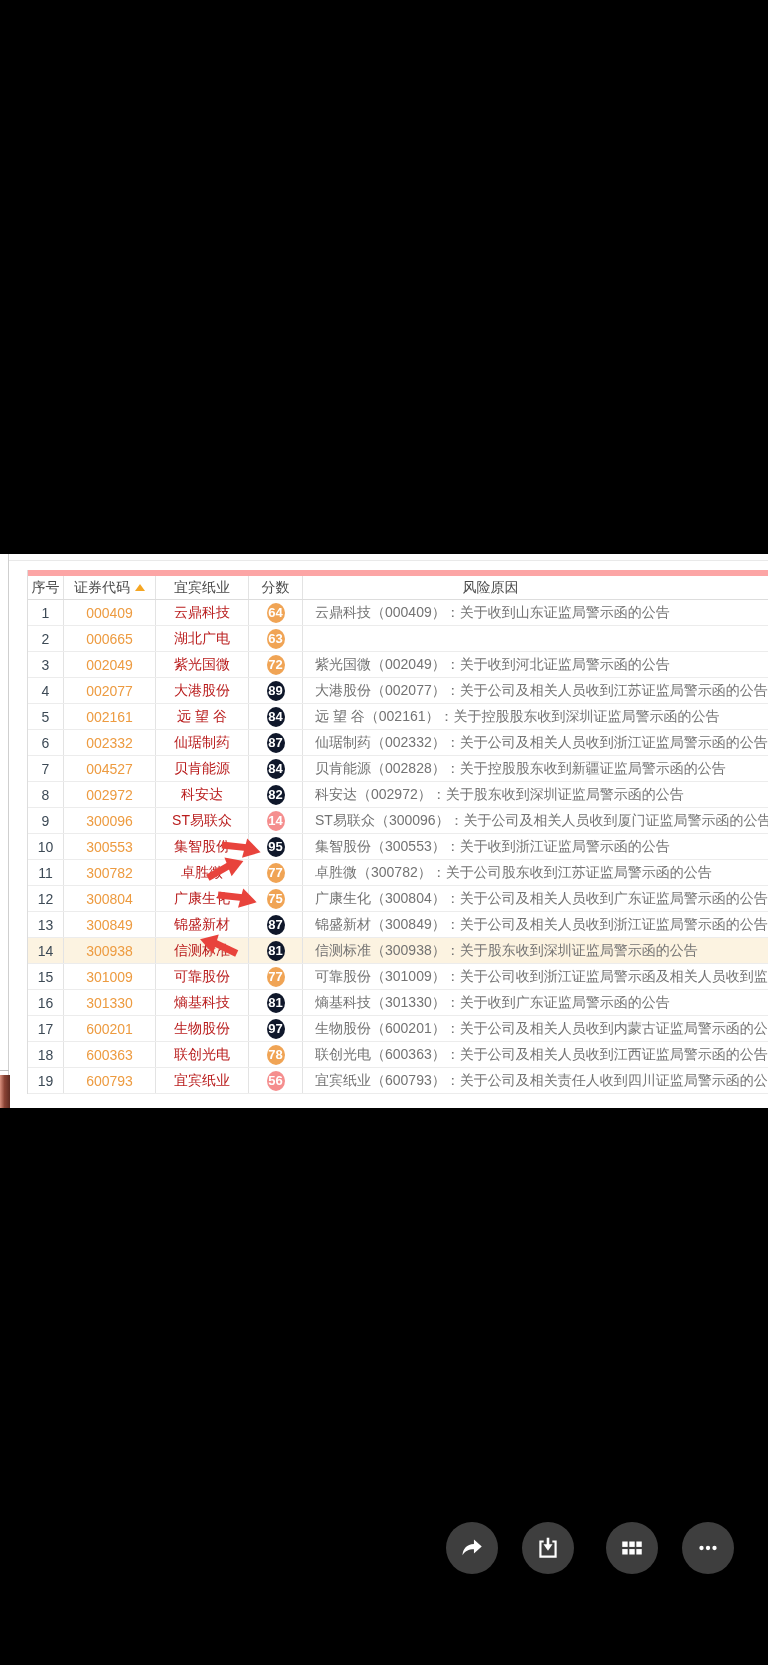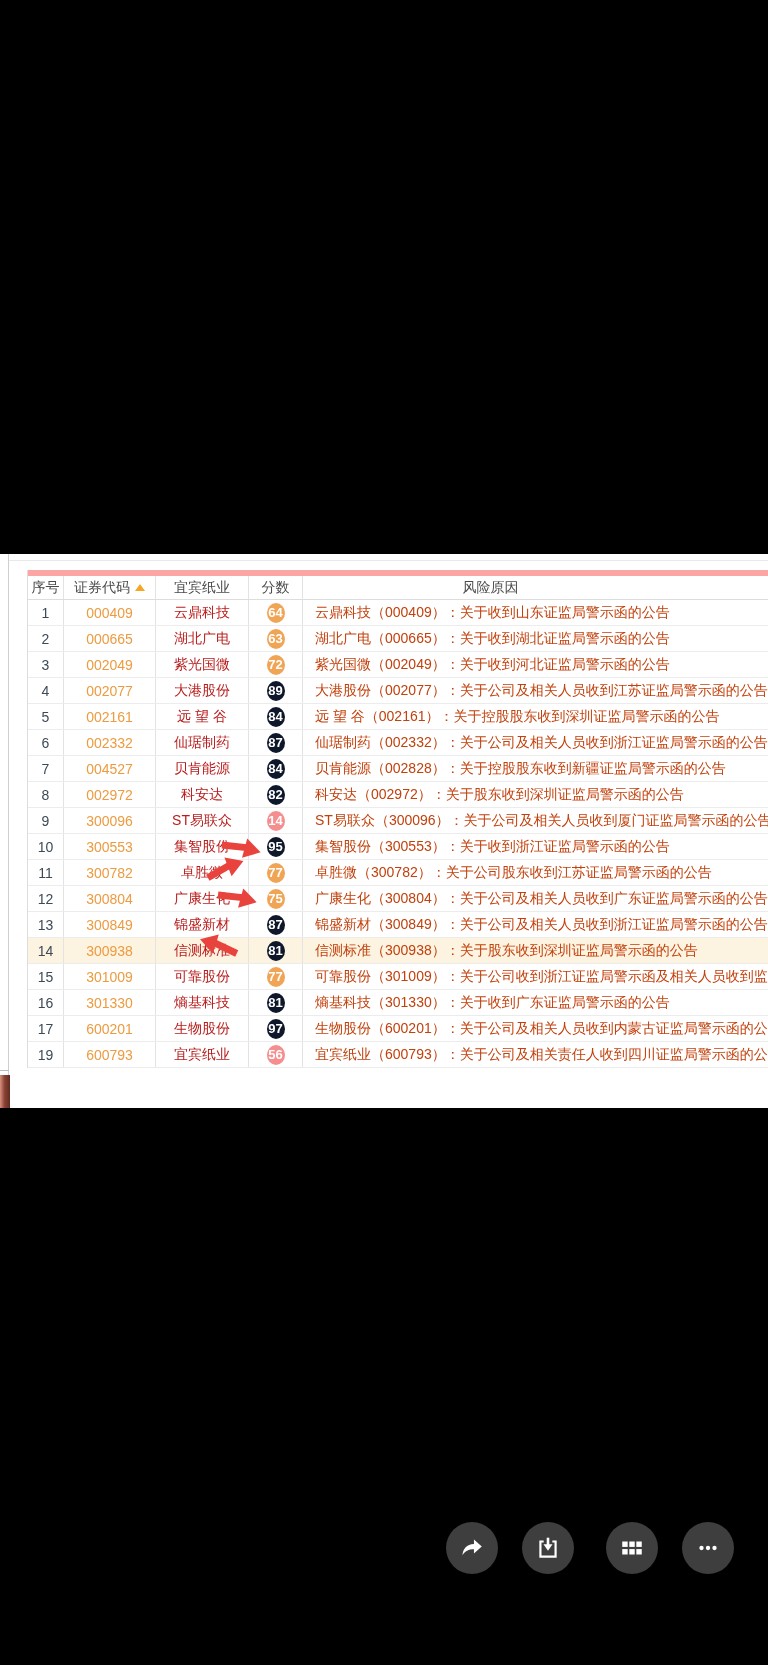--- a/index.html
+++ b/index.html
@@ -19,21 +19,21 @@
   .trow{display:flex;height:25px;align-items:center;border-bottom:1px solid #ececec;
     font-size:14px;background:#fff;}
   .trow.hl{background:#fcf3e1;}
   .c{display:flex;align-items:center;justify-content:center;height:100%;
     border-right:1px solid #e3e3e3;box-sizing:border-box;flex:0 0 auto;}
   .c-no{width:36px;color:#3d4a56;}
   .c-code{width:92px;color:#ed9b40;}
   .c-name{width:93px;color:#b91c1c;white-space:pre;}
   .c-score{width:54px;}
   .c-reason{flex:1 1 auto;justify-content:flex-start;border-right:none;
-    padding-left:12px;color:#c2410c;white-space:nowrap;overflow:hidden;}
+    padding-left:12px;color:#737373;white-space:nowrap;overflow:hidden;}
   .thead .c{color:#4a4a4a;}
   .thead .c-reason{justify-content:center;padding-left:0;margin-right:90px;color:#4a4a4a;}
   .sort-tri{width:0;height:0;border-left:5px solid transparent;border-right:5px solid transparent;
     border-bottom:7px solid #f5a623;margin-left:5px;display:inline-block;}
   .badge{width:18px;height:20px;border-radius:50%;display:flex;align-items:center;justify-content:center;
     color:#fff;font-size:13px;font-weight:bold;}
   .badge.green{background:#0f172a;}
   .badge.orange{background:#f0a455;}
   .badge.red{background:#f58e8e;}
   .arrow{position:absolute;width:42px;height:26px;}
@@ -76,21 +76,20 @@
           </div>
           <div class="c c-reason">云鼎科技（000409）：关于收到山东证监局警示函的公告</div>
         </div>
         <div class="trow">
           <div class="c c-no">2</div>
           <div class="c c-code">000665</div>
           <div class="c c-name">湖北广电</div>
           <div class="c c-score">
             <span class="badge orange">63</span>
           </div>
-          <div class="c c-reason">湖北广电（000665）：关于收到湖北证监局警示函的公告</div>
         </div>
         <div class="trow">
           <div class="c c-no">3</div>
           <div class="c c-code">002049</div>
           <div class="c c-name">紫光国微</div>
           <div class="c c-score">
             <span class="badge orange">72</span>
           </div>
           <div class="c c-reason">紫光国微（002049）：关于收到河北证监局警示函的公告</div>
         </div>
@@ -212,20 +211,29 @@
           <div class="c c-reason">熵基科技（301330）：关于收到广东证监局警示函的公告</div>
         </div>
         <div class="trow">
           <div class="c c-no">17</div>
           <div class="c c-code">600201</div>
           <div class="c c-name">生物股份</div>
           <div class="c c-score">
             <span class="badge green">97</span>
           </div>
           <div class="c c-reason">生物股份（600201）：关于公司及相关人员收到内蒙古证监局警示函的公告</div>
+        </div>
+        <div class="trow">
+          <div class="c c-no">18</div>
+          <div class="c c-code">600363</div>
+          <div class="c c-name">联创光电</div>
+          <div class="c c-score">
+            <span class="badge orange">78</span>
+          </div>
+          <div class="c c-reason">联创光电（600363）：关于公司及相关人员收到江西证监局警示函的公告</div>
         </div>
         <div class="trow">
           <div class="c c-no">19</div>
           <div class="c c-code">600793</div>
           <div class="c c-name">宜宾纸业</div>
           <div class="c c-score">
             <span class="badge red">56</span>
           </div>
           <div class="c c-reason">宜宾纸业（600793）：关于公司及相关责任人收到四川证监局警示函的公告</div>
         </div>

